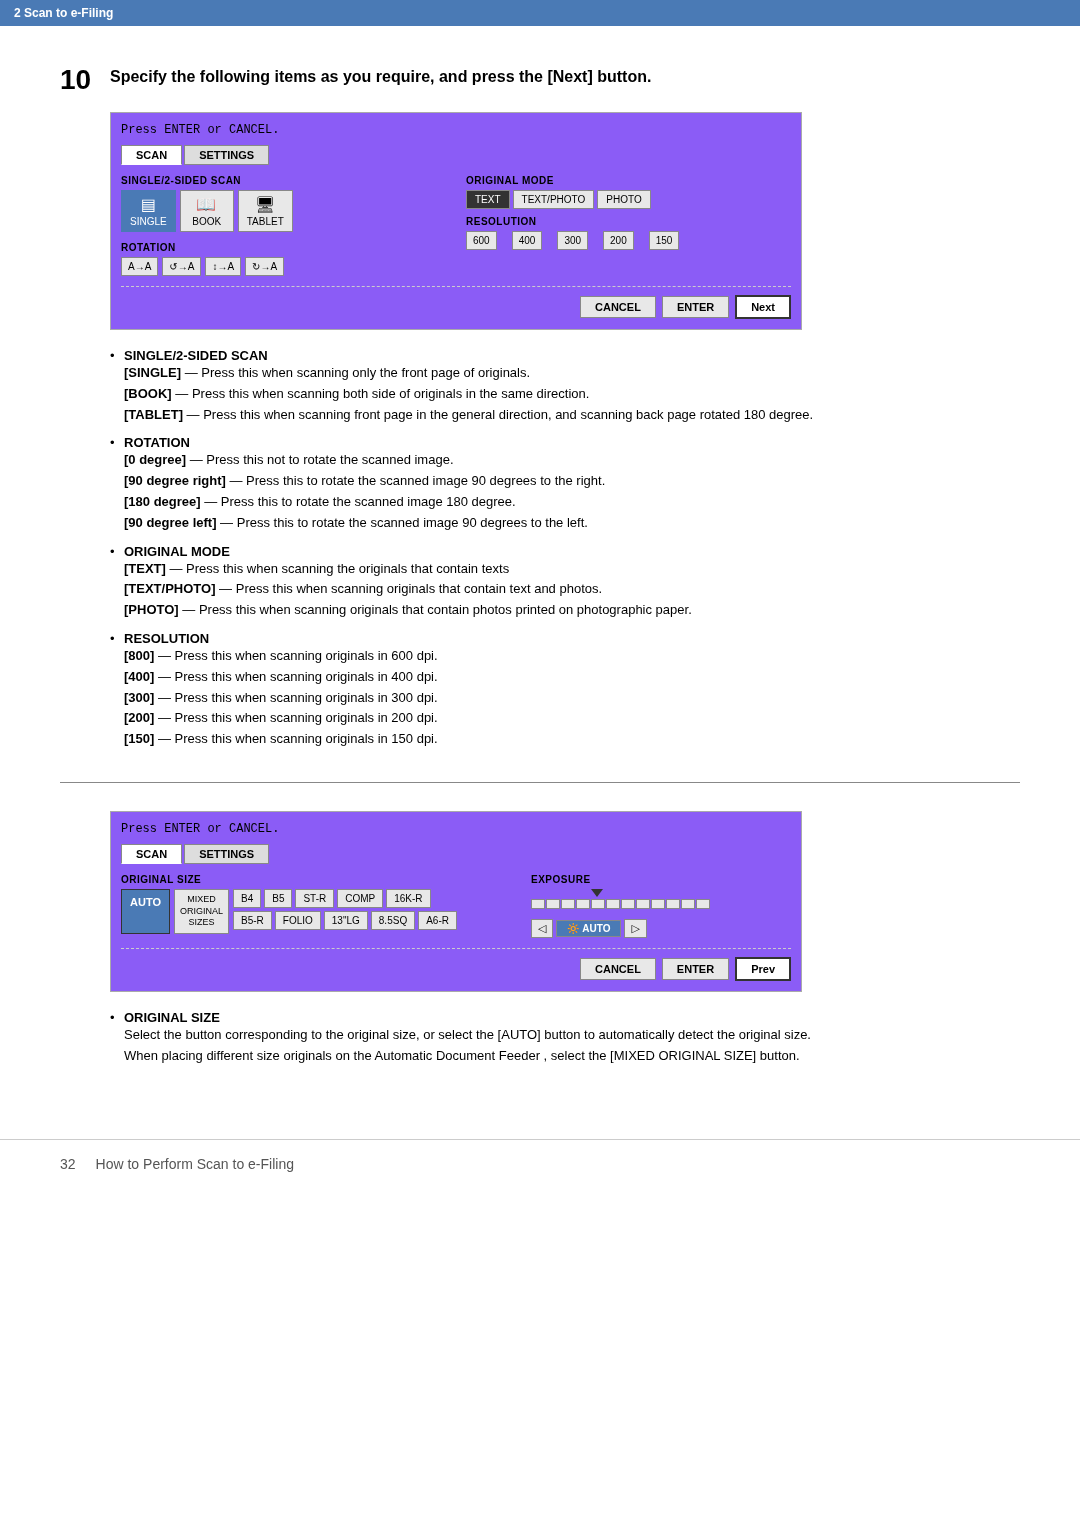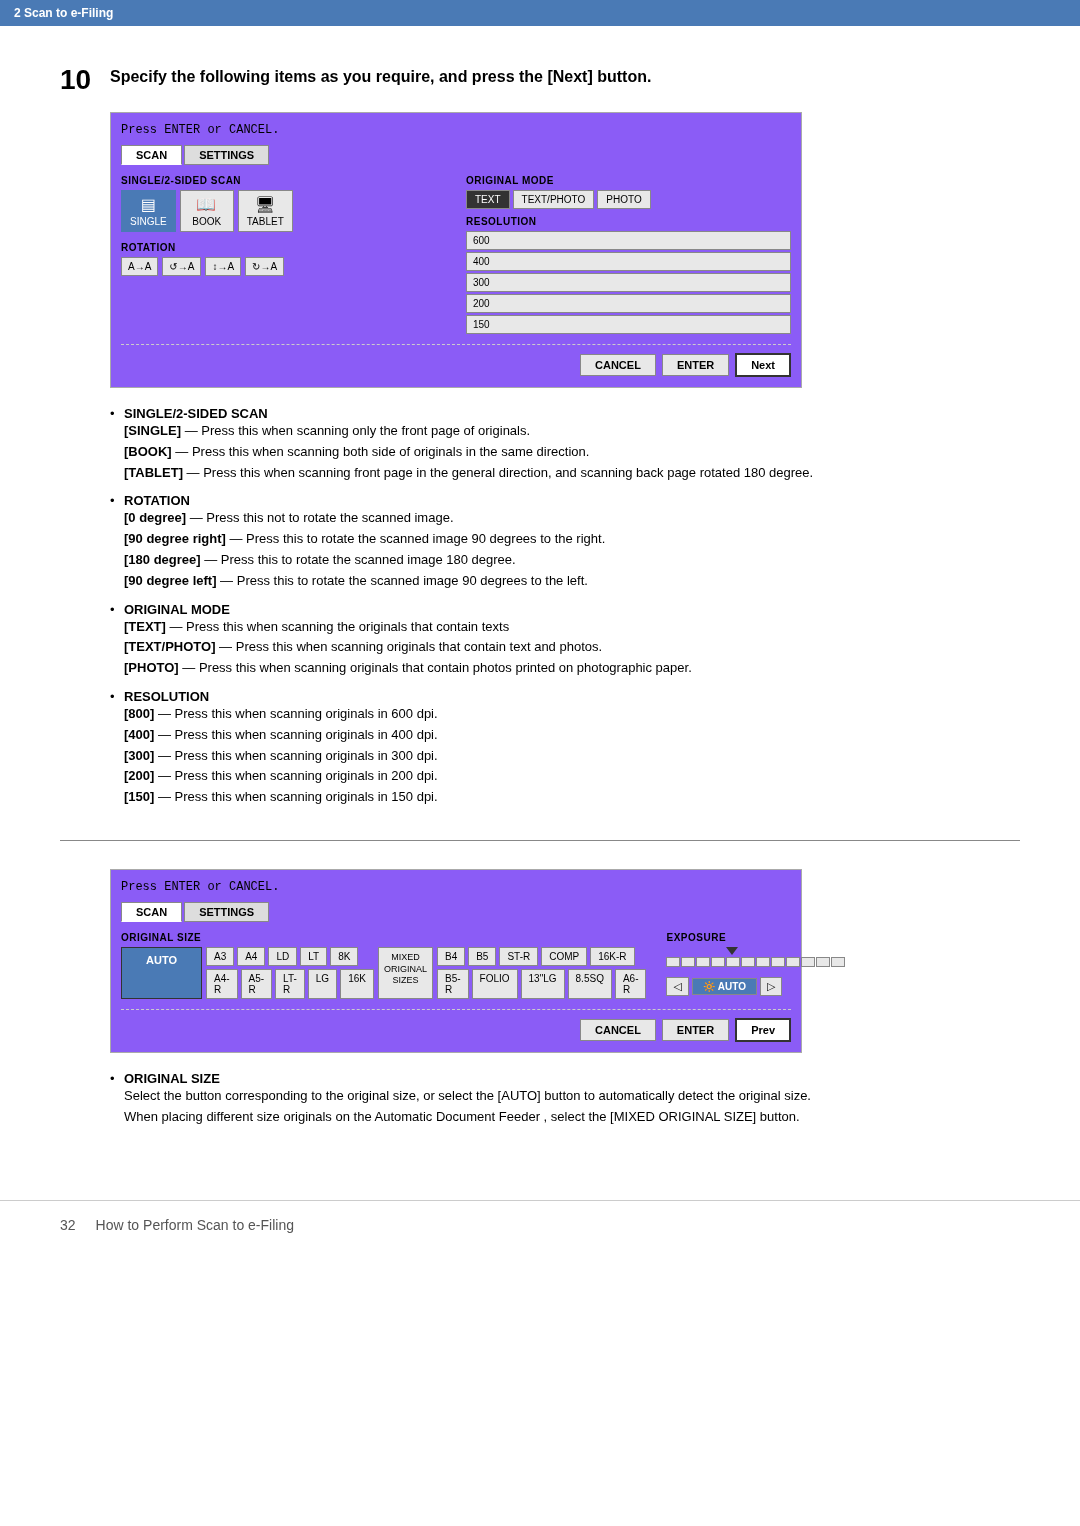--- a/index.html
+++ b/index.html
@@ -138,22 +138,21 @@
       font-size: 10px;
       background: #e8e8e8;
       cursor: pointer;
     }
     .mode-btn.selected {
       background: #333;
       color: #fff;
     }
     .resolution-buttons {
       display: flex;
-      gap: 2px;
-      flex-direction: column;
+      gap: 15px;
     }
     .res-btn {
       border: 1px solid #888;
       padding: 3px 6px;
       font-size: 10px;
       background: #e8e8e8;
       cursor: pointer;
     }
     .panel-footer {
       display: flex;
@@ -205,21 +204,21 @@
       border: none;
       border-top: 1px solid #888;
       margin: 28px 0;
     }
     .auto-btn {
       background: #4a7ab5;
       color: #fff;
       border: 1px solid #333;
       font-weight: bold;
       font-size: 11px;
-      padding: 6px 24px;
+      padding: 6px 8px;
       text-align: center;
       cursor: pointer;
       grid-row: span 2;
     }
     .mixed-btn {
       background: #e8e8e8;
       border: 1px solid #888;
       font-size: 9px;
       padding: 4px 5px;
       text-align: center;
@@ -432,36 +431,20 @@
       <div class="press-enter-text">Press ENTER or CANCEL.</div>
       <div class="tab-bar">
         <div class="tab active">SCAN</div>
         <div class="tab">SETTINGS</div>
       </div>
       <div class="panel-body2">
         <div class="left-panel2">
           <div class="section-label">ORIGINAL SIZE</div>
           <div style="display:flex; gap:4px; align-items:stretch;">
             <div class="auto-btn">AUTO</div>
-            <div class="orig-size-rows">
-              <div class="size-row">
-                <div class="size-btn">A3</div>
-                <div class="size-btn">A4</div>
-                <div class="size-btn">LD</div>
-                <div class="size-btn">LT</div>
-                <div class="size-btn">8K</div>
-              </div>
-              <div class="size-row">
-                <div class="size-btn">A4-R</div>
-                <div class="size-btn">A5-R</div>
-                <div class="size-btn">LT-R</div>
-                <div class="size-btn">LG</div>
-                <div class="size-btn">16K</div>
-              </div>
-            </div>
             <div class="mixed-btn" style="font-size:9px; padding:4px 5px; line-height:1.3;">MIXED<br>ORIGINAL<br>SIZES</div>
             <div class="orig-size-rows">
               <div class="size-row">
                 <div class="size-btn">B4</div>
                 <div class="size-btn">B5</div>
                 <div class="size-btn">ST-R</div>
                 <div class="size-btn">COMP</div>
                 <div class="size-btn">16K-R</div>
               </div>
               <div class="size-row">

